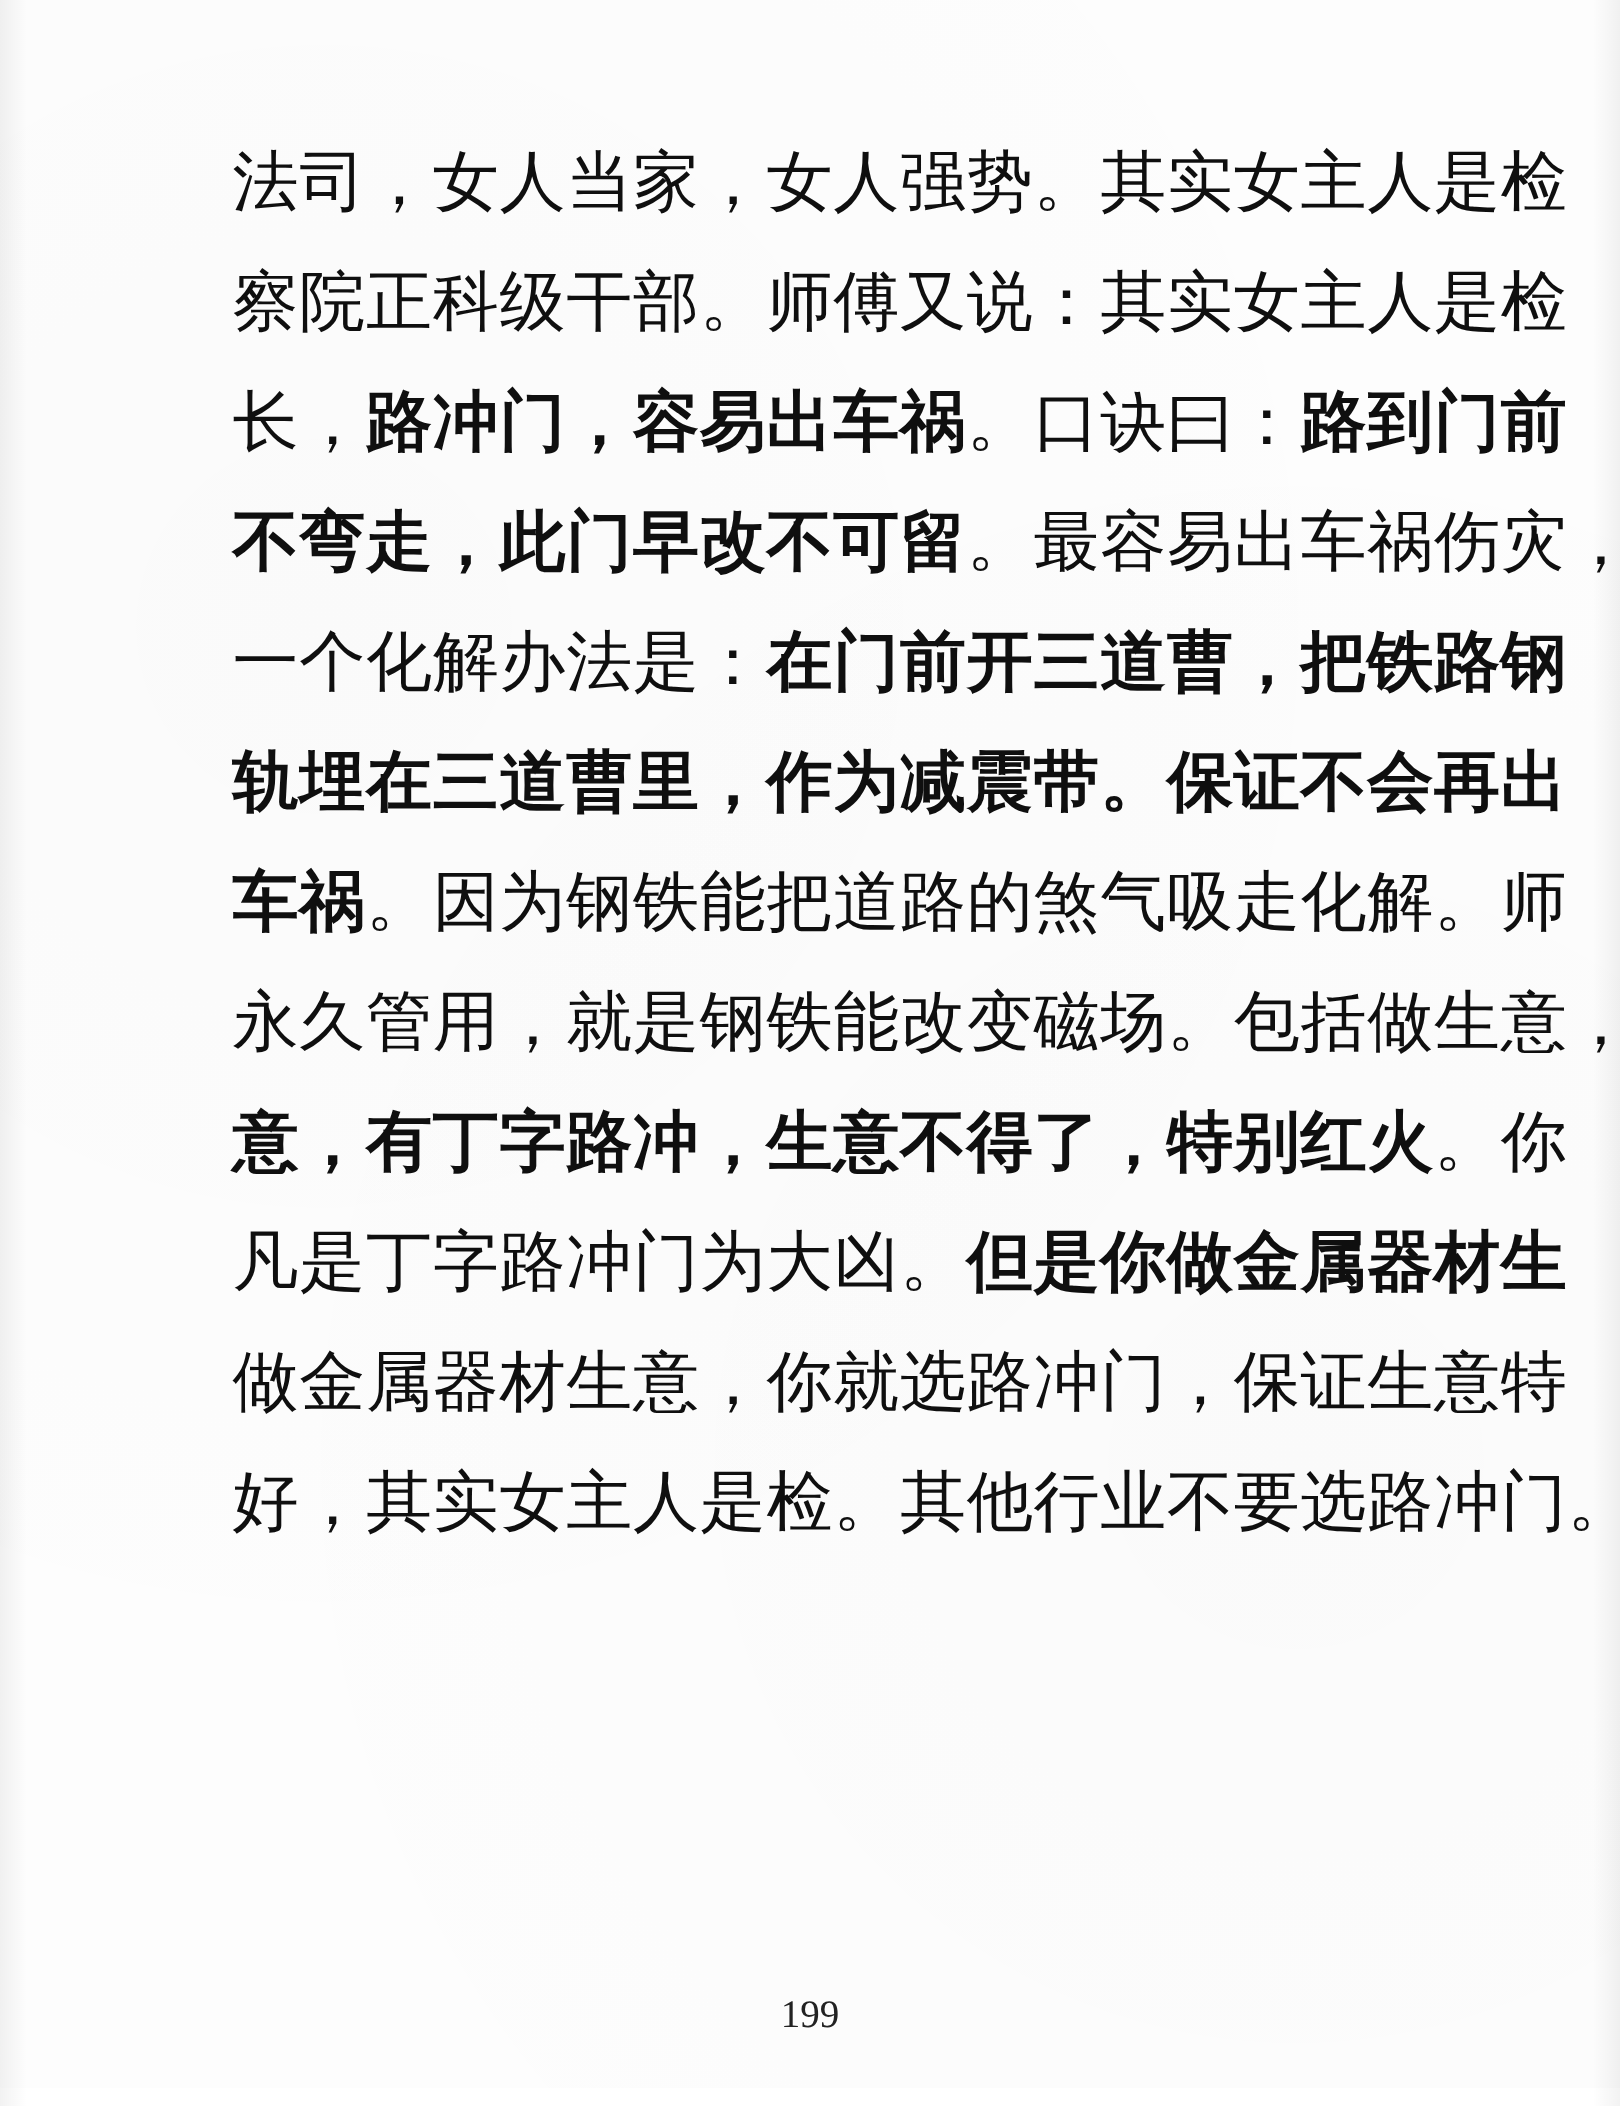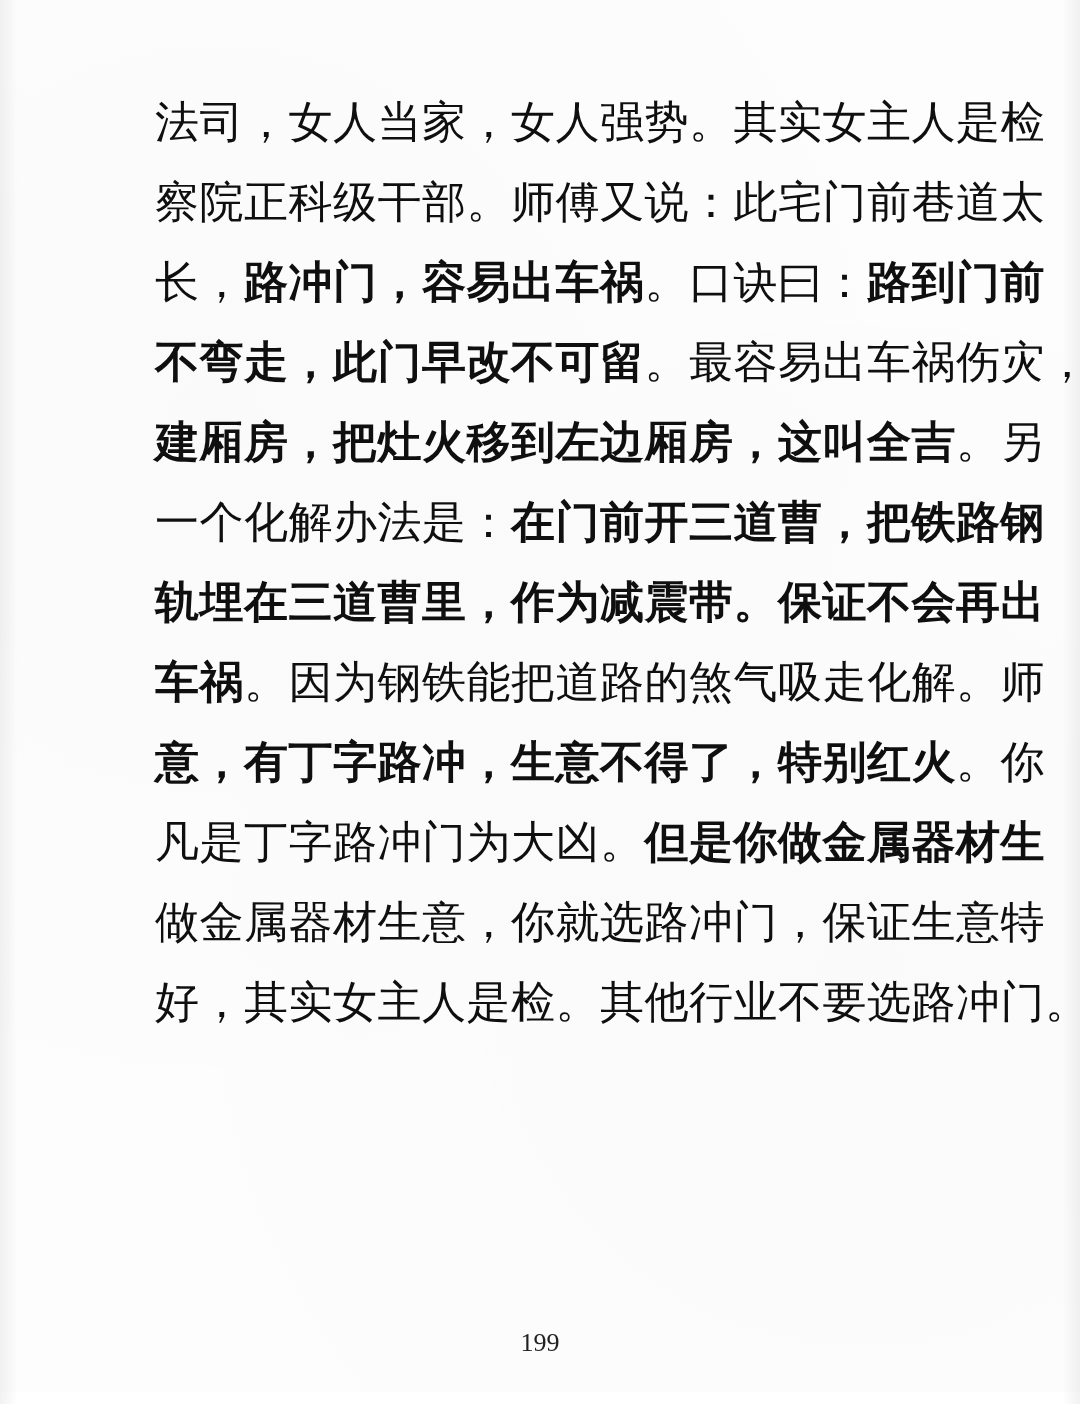--- a/index.html
+++ b/index.html
@@ -74,27 +74,27 @@
 </style>
 </head>
 <body>
 
 <div class="page">
   <div class="edge-shadow-left"></div>
   <div class="edge-shadow-right"></div>
 
   <div class="text-body" id="text-body">
       <div class="line"><span>法司，女人当家，女人强势。其实女主人是检</span></div>
-      <div class="line"><span>察院正科级干部。师傅又说：此宅门前巷道太</span></div>
+      <div class="line"><span>察院正科级干部。师傅又说：其实女主人是检</span></div>
       <div class="line"><span>长，</span><span class="bold">路冲门，容易出车祸</span><span>。口诀曰：</span><span class="bold">路到门前</span></div>
       <div class="line"><span class="bold">不弯走，此门早改不可留</span><span>。最容易出车祸伤灾，</span></div>
-      <div class="line"><span class="bold">建厢房，把灶火移到左边厢房，这叫全吉</span><span>。另</span></div>
       <div class="line"><span>一个化解办法是：</span><span class="bold">在门前开三道曹，把铁路钢</span></div>
       <div class="line"><span class="bold">轨埋在三道曹里，作为减震带。保证不会再出</span></div>
       <div class="line"><span class="bold">车祸</span><span>。因为钢铁能把道路的煞气吸走化解。师</span></div>
+      <div class="line"><span>永久管用，就是钢铁能改变磁场。包括做生意，</span></div>
       <div class="line"><span class="bold">意，有丁字路冲，生意不得了，特别红火</span><span>。你</span></div>
       <div class="line"><span>凡是丁字路冲门为大凶。</span><span class="bold">但是你做金属器材生</span></div>
       <div class="line"><span>做金属器材生意，你就选路冲门，保证生意特</span></div>
       <div class="line"><span>好，其实女主人是检。其他行业不要选路冲门。</span></div>
     </div>
 
   <div class="page-number">199</div>
 </div>
 
 </body></html>

